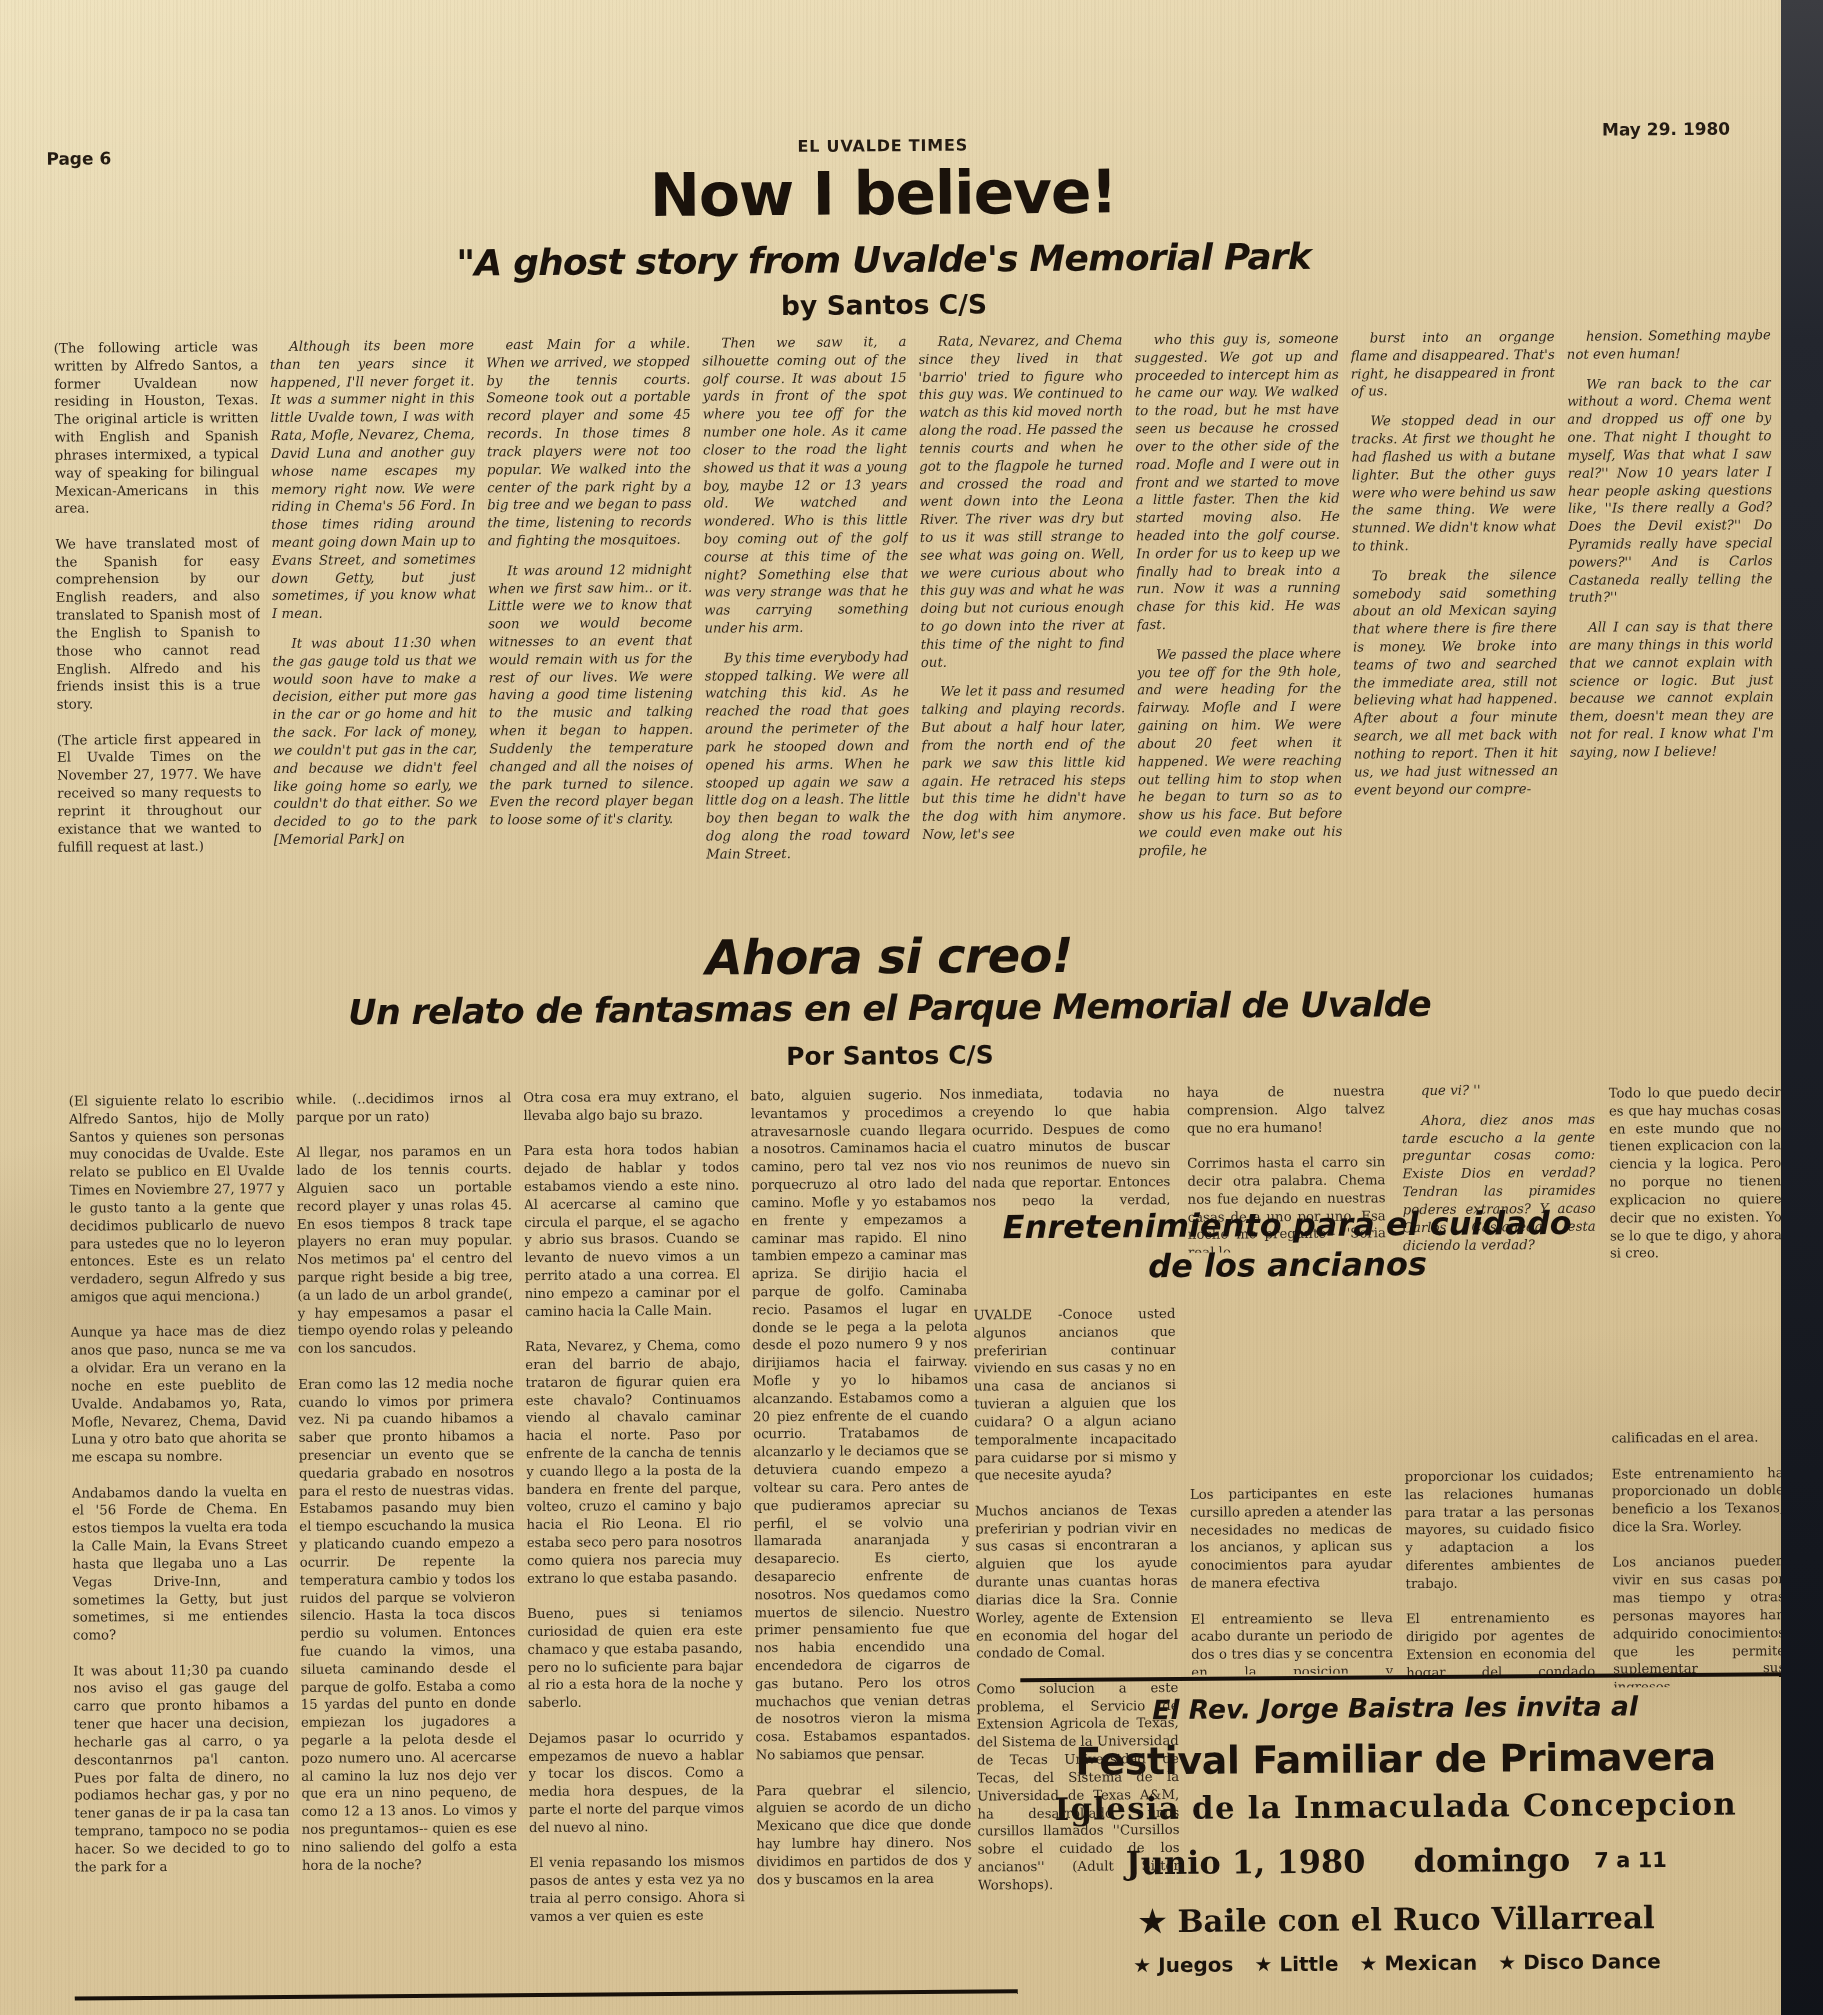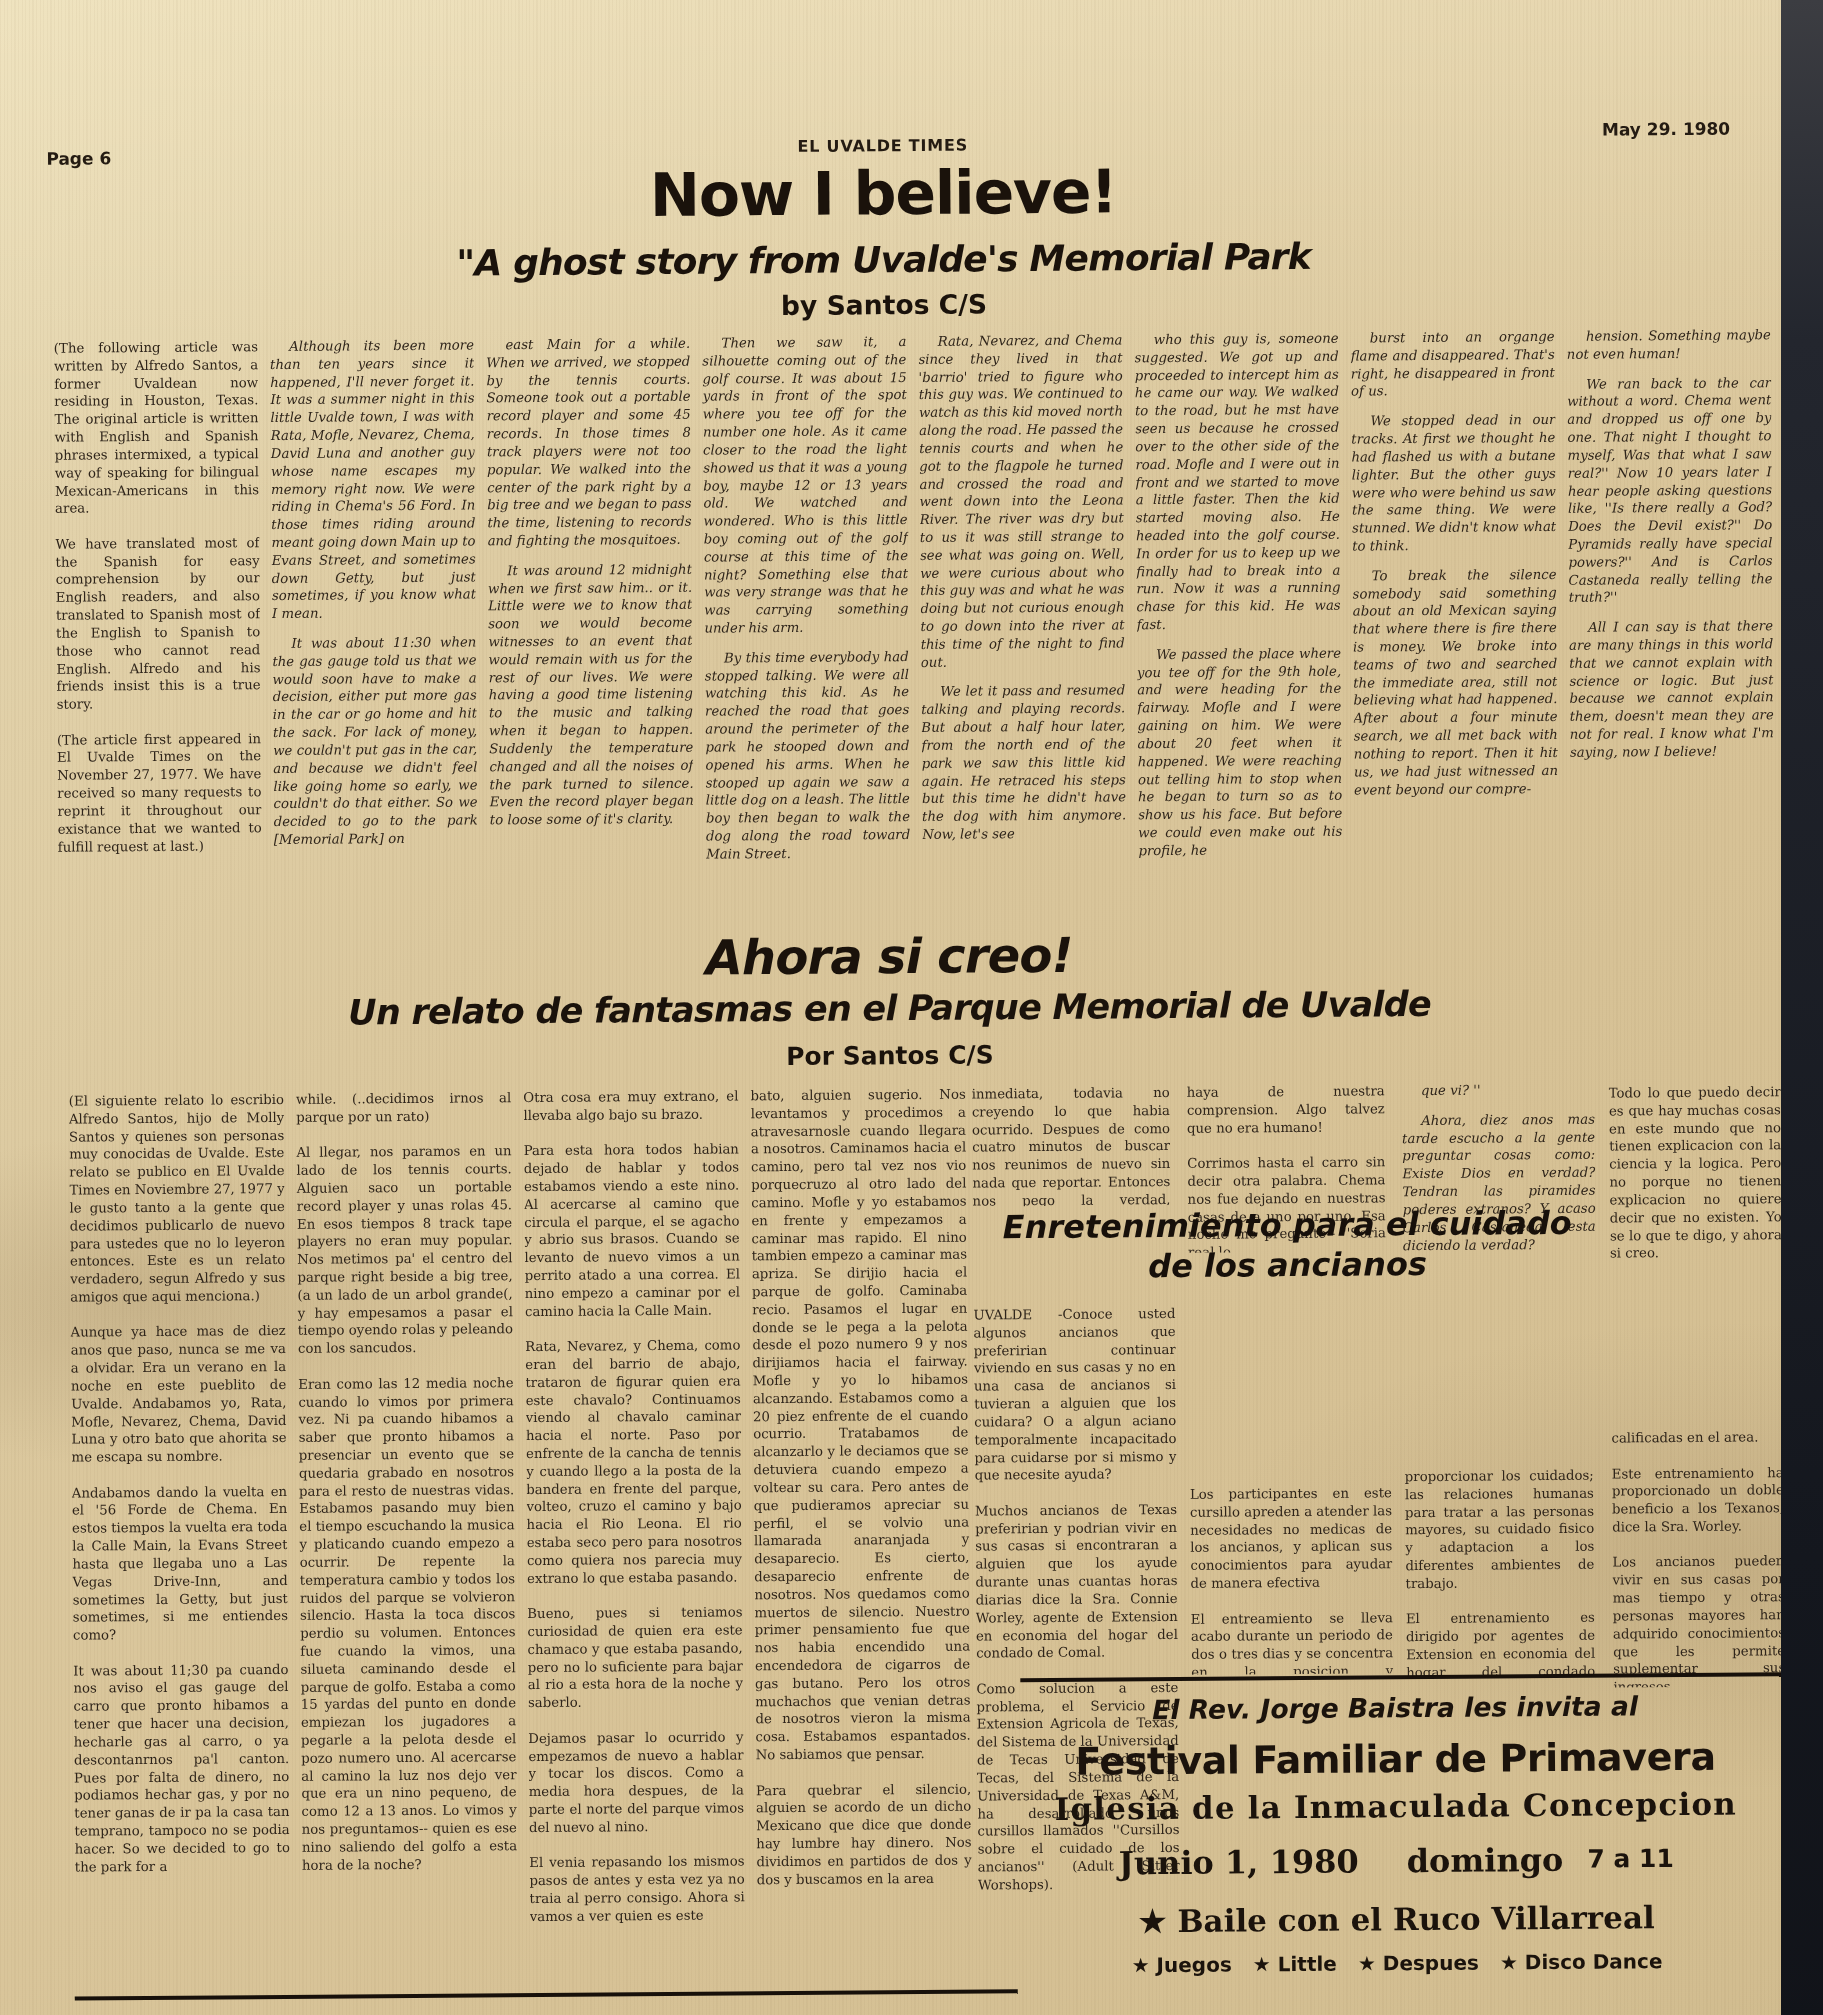--- a/index.html
+++ b/index.html
@@ -58,21 +58,21 @@
 
   .rule{position:absolute;background:#17100a;}
   #rule-fest{left:1016px;top:1679px;width:766px;height:3.6px;}
   #rule-left{left:68px;top:1990px;width:943px;height:4.4px;}
 
   #festival{left:999px;top:1696px;width:783px;text-align:center;color:#1b130c;}
   #fest-invite{font-family:"DejaVu Sans",sans-serif;font-weight:bold;font-style:italic;font-size:26.6px;margin:0 0 13.7px;}
   #fest-title{font-family:"DejaVu Sans",sans-serif;font-weight:bold;font-size:38px;letter-spacing:-0.4px;margin:0 0 7.3px;}
   #fest-church{font-family:"DejaVu Serif",serif;font-weight:bold;font-size:31px;letter-spacing:1.2px;margin:0 0 17.7px;}
   #fest-date-row{font-family:"DejaVu Serif",serif;font-weight:bold;font-size:32px;margin:0 0 21px;}
-  #fest-date-row .sm{font-family:"DejaVu Sans",sans-serif;font-size:25px;vertical-align:3.2px;}
+  #fest-date-row .sm{font-family:"DejaVu Sans",sans-serif;font-size:21px;vertical-align:3.2px;}
   #fest-date-row .gap{display:inline-block;width:48px;}
   #fest-date-row .gap2{display:inline-block;width:24px;}
   #fest-dance{font-family:"DejaVu Serif",serif;font-weight:bold;font-size:31px;margin:0 0 14.5px;}
   #fest-feat{font-family:"DejaVu Sans",sans-serif;font-weight:bold;font-size:20px;}
   #fest-feat p{display:inline-block;margin:0 10.5px;text-indent:0;}
   #fest-feat p:before{content:"★ ";}
 </style>
 </head>
 <body>
 
@@ -200,21 +200,21 @@
       <p id="fest-invite">El Rev. Jorge Baistra  les invita al</p>
       <p id="fest-title">Festival Familiar de Primavera</p>
       <p id="fest-church">Iglesia de la Inmaculada Concepcion</p>
       <p id="fest-date-row">
         <span>Junio 1, 1980</span><span class="gap"></span><span>domingo</span><span class="gap2"></span><span class="sm">7 a 11</span>
       </p>
       <p id="fest-dance">
         <span>★</span>
         <span>Baile con el Ruco Villarreal</span>
       </p>
-      <div id="fest-feat"><p>Juegos</p><p>Little</p><p>Despues</p><p>Disco Dance</p></div>
+      <div id="fest-feat"><p>Juegos</p><p>Little</p><p>Mexican</p><p>Disco Dance</p></div>
     </div>
 
   </div>
 
   <div class="edge" id="edge-right"></div>
 
 </div>
 
 
 </body></html>

